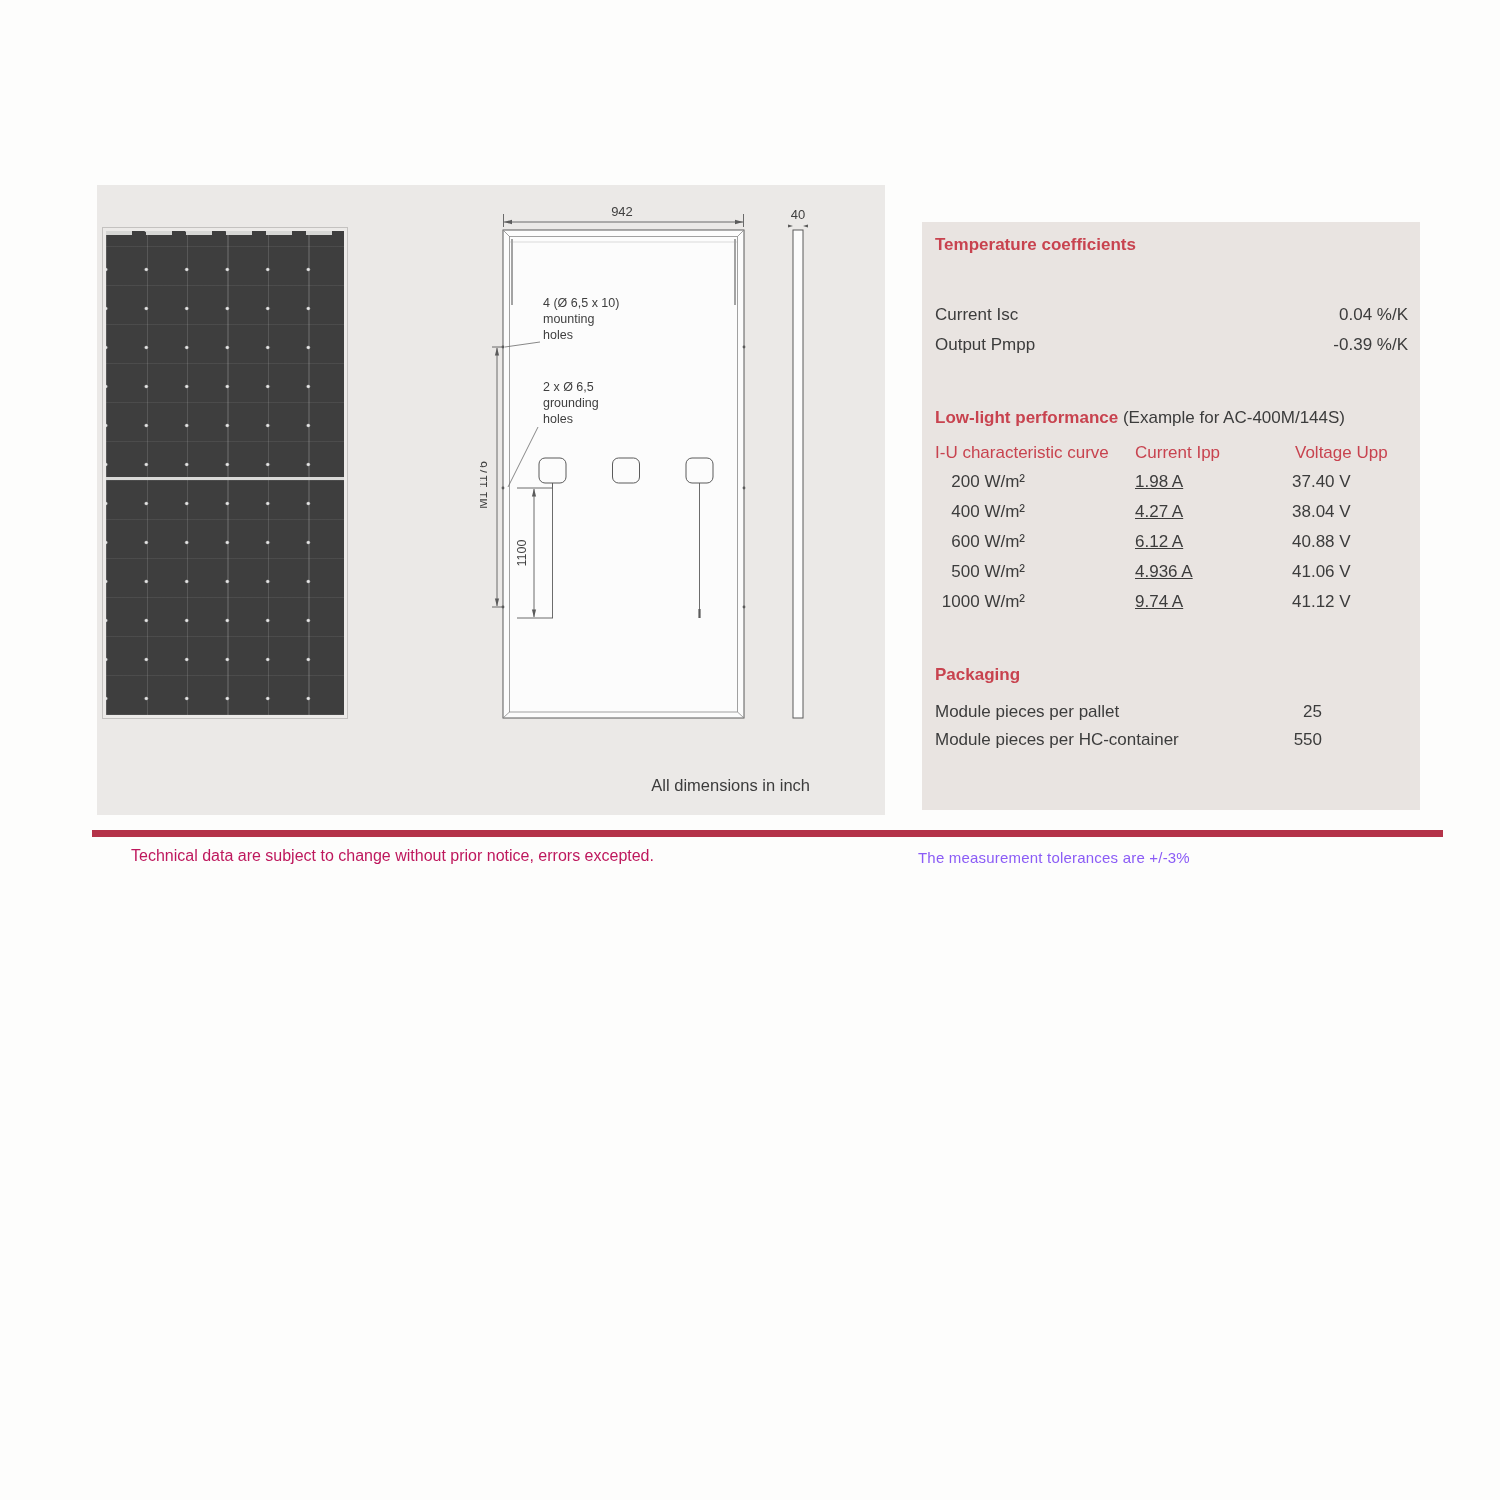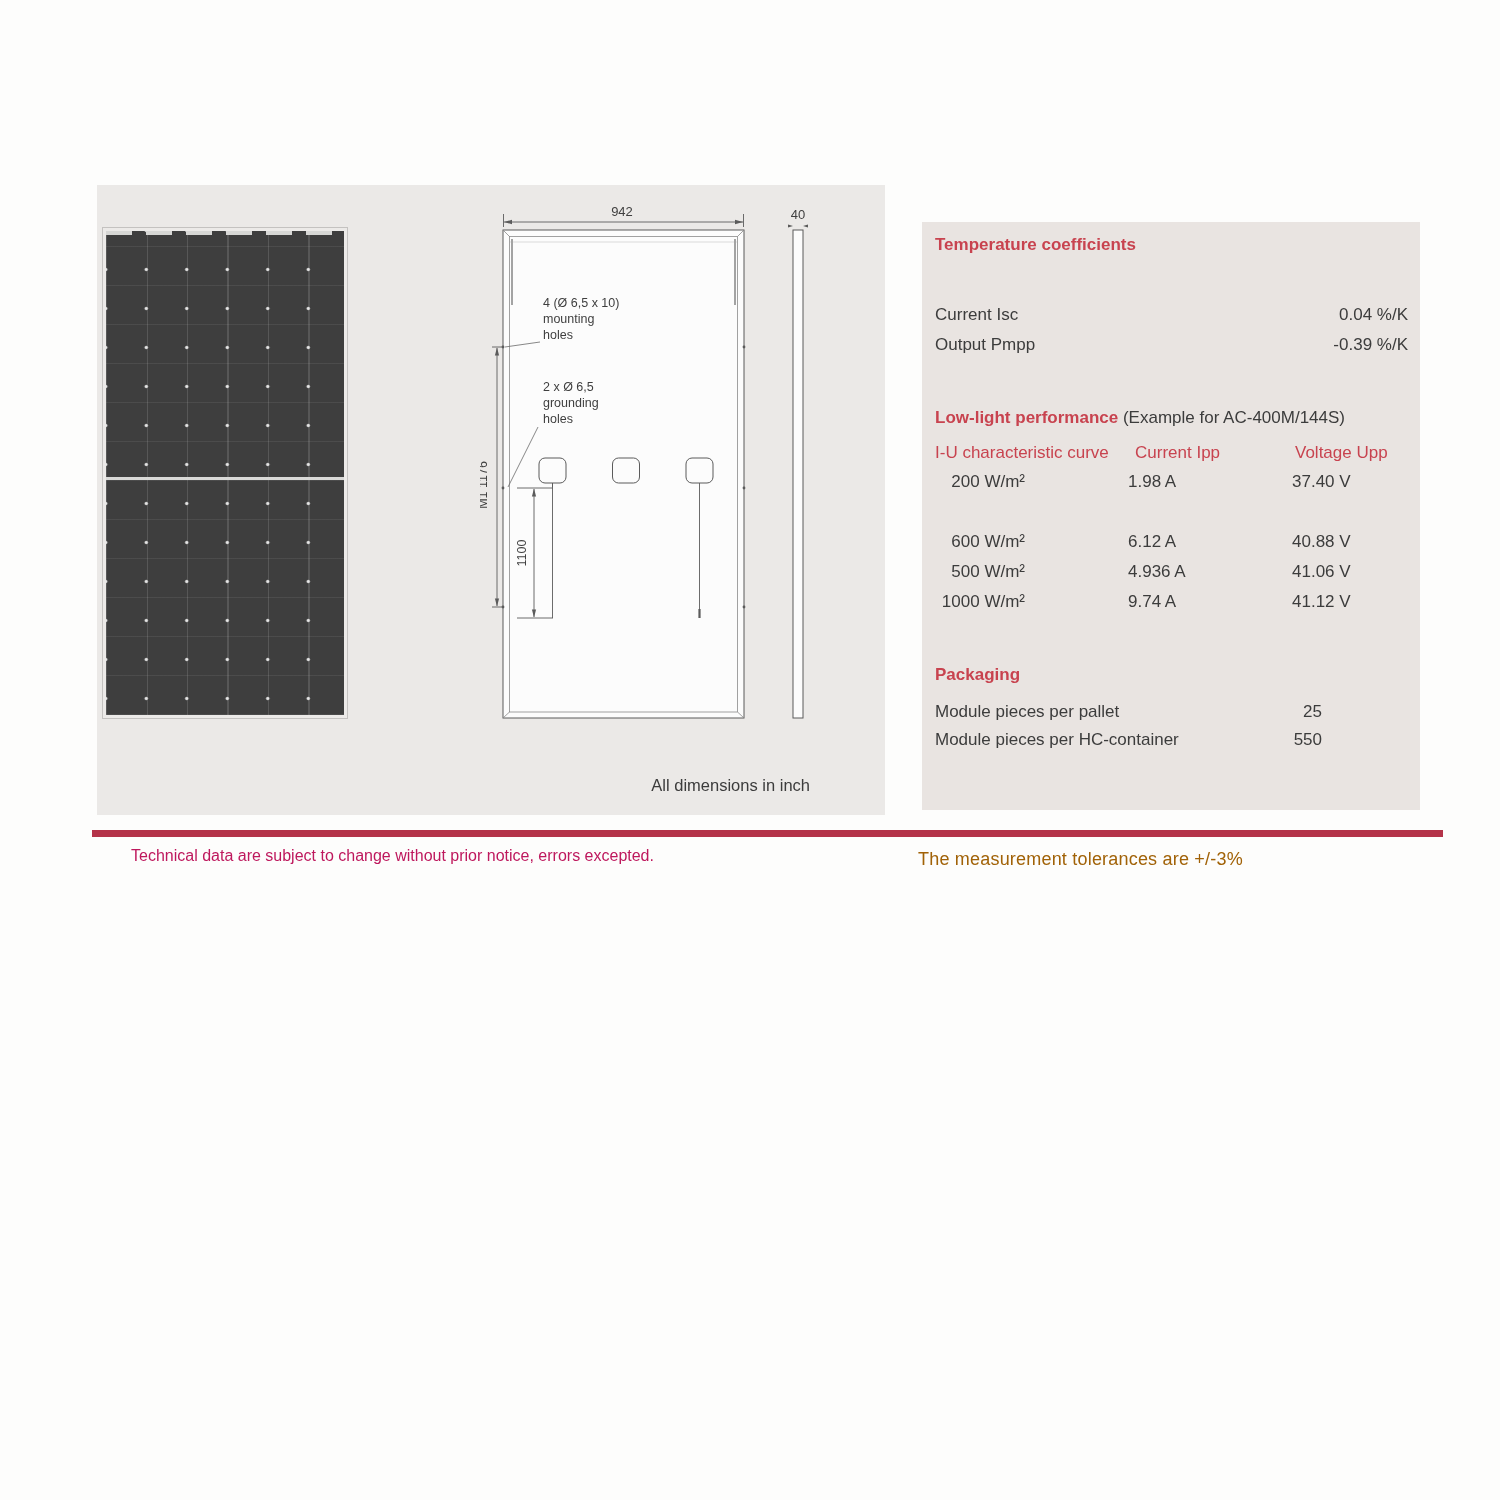--- a/index.html
+++ b/index.html
@@ -64,37 +64,37 @@
   .rp-subtitle{color:#3c3c3c;font-weight:normal;}
   .rp-row{position:absolute;left:13px;right:12px;height:21px;}
   .rp-row .lbl{position:absolute;left:0;white-space:nowrap;}
   .rp-row .val{position:absolute;right:0;white-space:nowrap;}
   .ll-header{position:absolute;left:13px;right:12px;height:21px;color:#c8434f;}
   .ll-col1h{position:absolute;left:0;white-space:nowrap;}
   .ll-col2h{position:absolute;left:200px;white-space:nowrap;}
   .ll-col3h{position:absolute;left:360px;white-space:nowrap;}
   .ll-row{position:absolute;left:13px;right:12px;height:21px;}
   .ll-irr{position:absolute;left:0;width:90px;text-align:right;white-space:nowrap;}
-  .ll-cur{position:absolute;left:193px;white-space:nowrap;}
+  .ll-cur{position:absolute;left:200px;white-space:nowrap;text-decoration:underline;}
   .ll-vol{position:absolute;left:357px;white-space:nowrap;}
   .pk-row{position:absolute;left:13px;height:21px;}
   .pk-row .lbl{position:absolute;left:0;white-space:nowrap;}
   .pk-row .val{position:absolute;left:290px;width:97px;text-align:right;white-space:nowrap;}
   
   .red-rule{
     position:absolute;left:92px;top:830px;width:1351px;height:7px;
     background:#b43349;
   }
   .footer-left{
     position:absolute;left:110px;top:847px;
     font-size:16px;color:#be185d;white-space:nowrap;margin-left:21px;
   }
   .footer-right{
     position:absolute;left:918px;top:849px;
-    font-size:18px;color:#a16207;letter-spacing:0.2px;white-space:nowrap;
+    font-size:15px;color:#8b5cf6;letter-spacing:0.2px;white-space:nowrap;
   }
 </style>
 </head>
 <body>
 
 <div id="page">
 
   <div class="left-panel"></div>
 
   <div class="module-photo">
@@ -213,20 +213,25 @@
       <span class="ll-col1h">I-U characteristic curve</span>
       <span class="ll-col2h">Current Ipp</span>
       <span class="ll-col3h">Voltage Upp</span>
     </div>
 
     <div class="ll-row" style="top:250px">
       <span class="ll-irr">200 W/m²</span>
       <span class="ll-cur">1.98 A</span>
       <span class="ll-vol">37.40 V</span>
     </div>
+    <div class="ll-row" style="top:280px">
+      <span class="ll-irr">400 W/m²</span>
+      <span class="ll-cur">4.27 A</span>
+      <span class="ll-vol">38.04 V</span>
+    </div>
     <div class="ll-row" style="top:310px">
       <span class="ll-irr">600 W/m²</span>
       <span class="ll-cur">6.12 A</span>
       <span class="ll-vol">40.88 V</span>
     </div>
     <div class="ll-row" style="top:340px">
       <span class="ll-irr">500 W/m²</span>
       <span class="ll-cur">4.936 A</span>
       <span class="ll-vol">41.06 V</span>
     </div>

